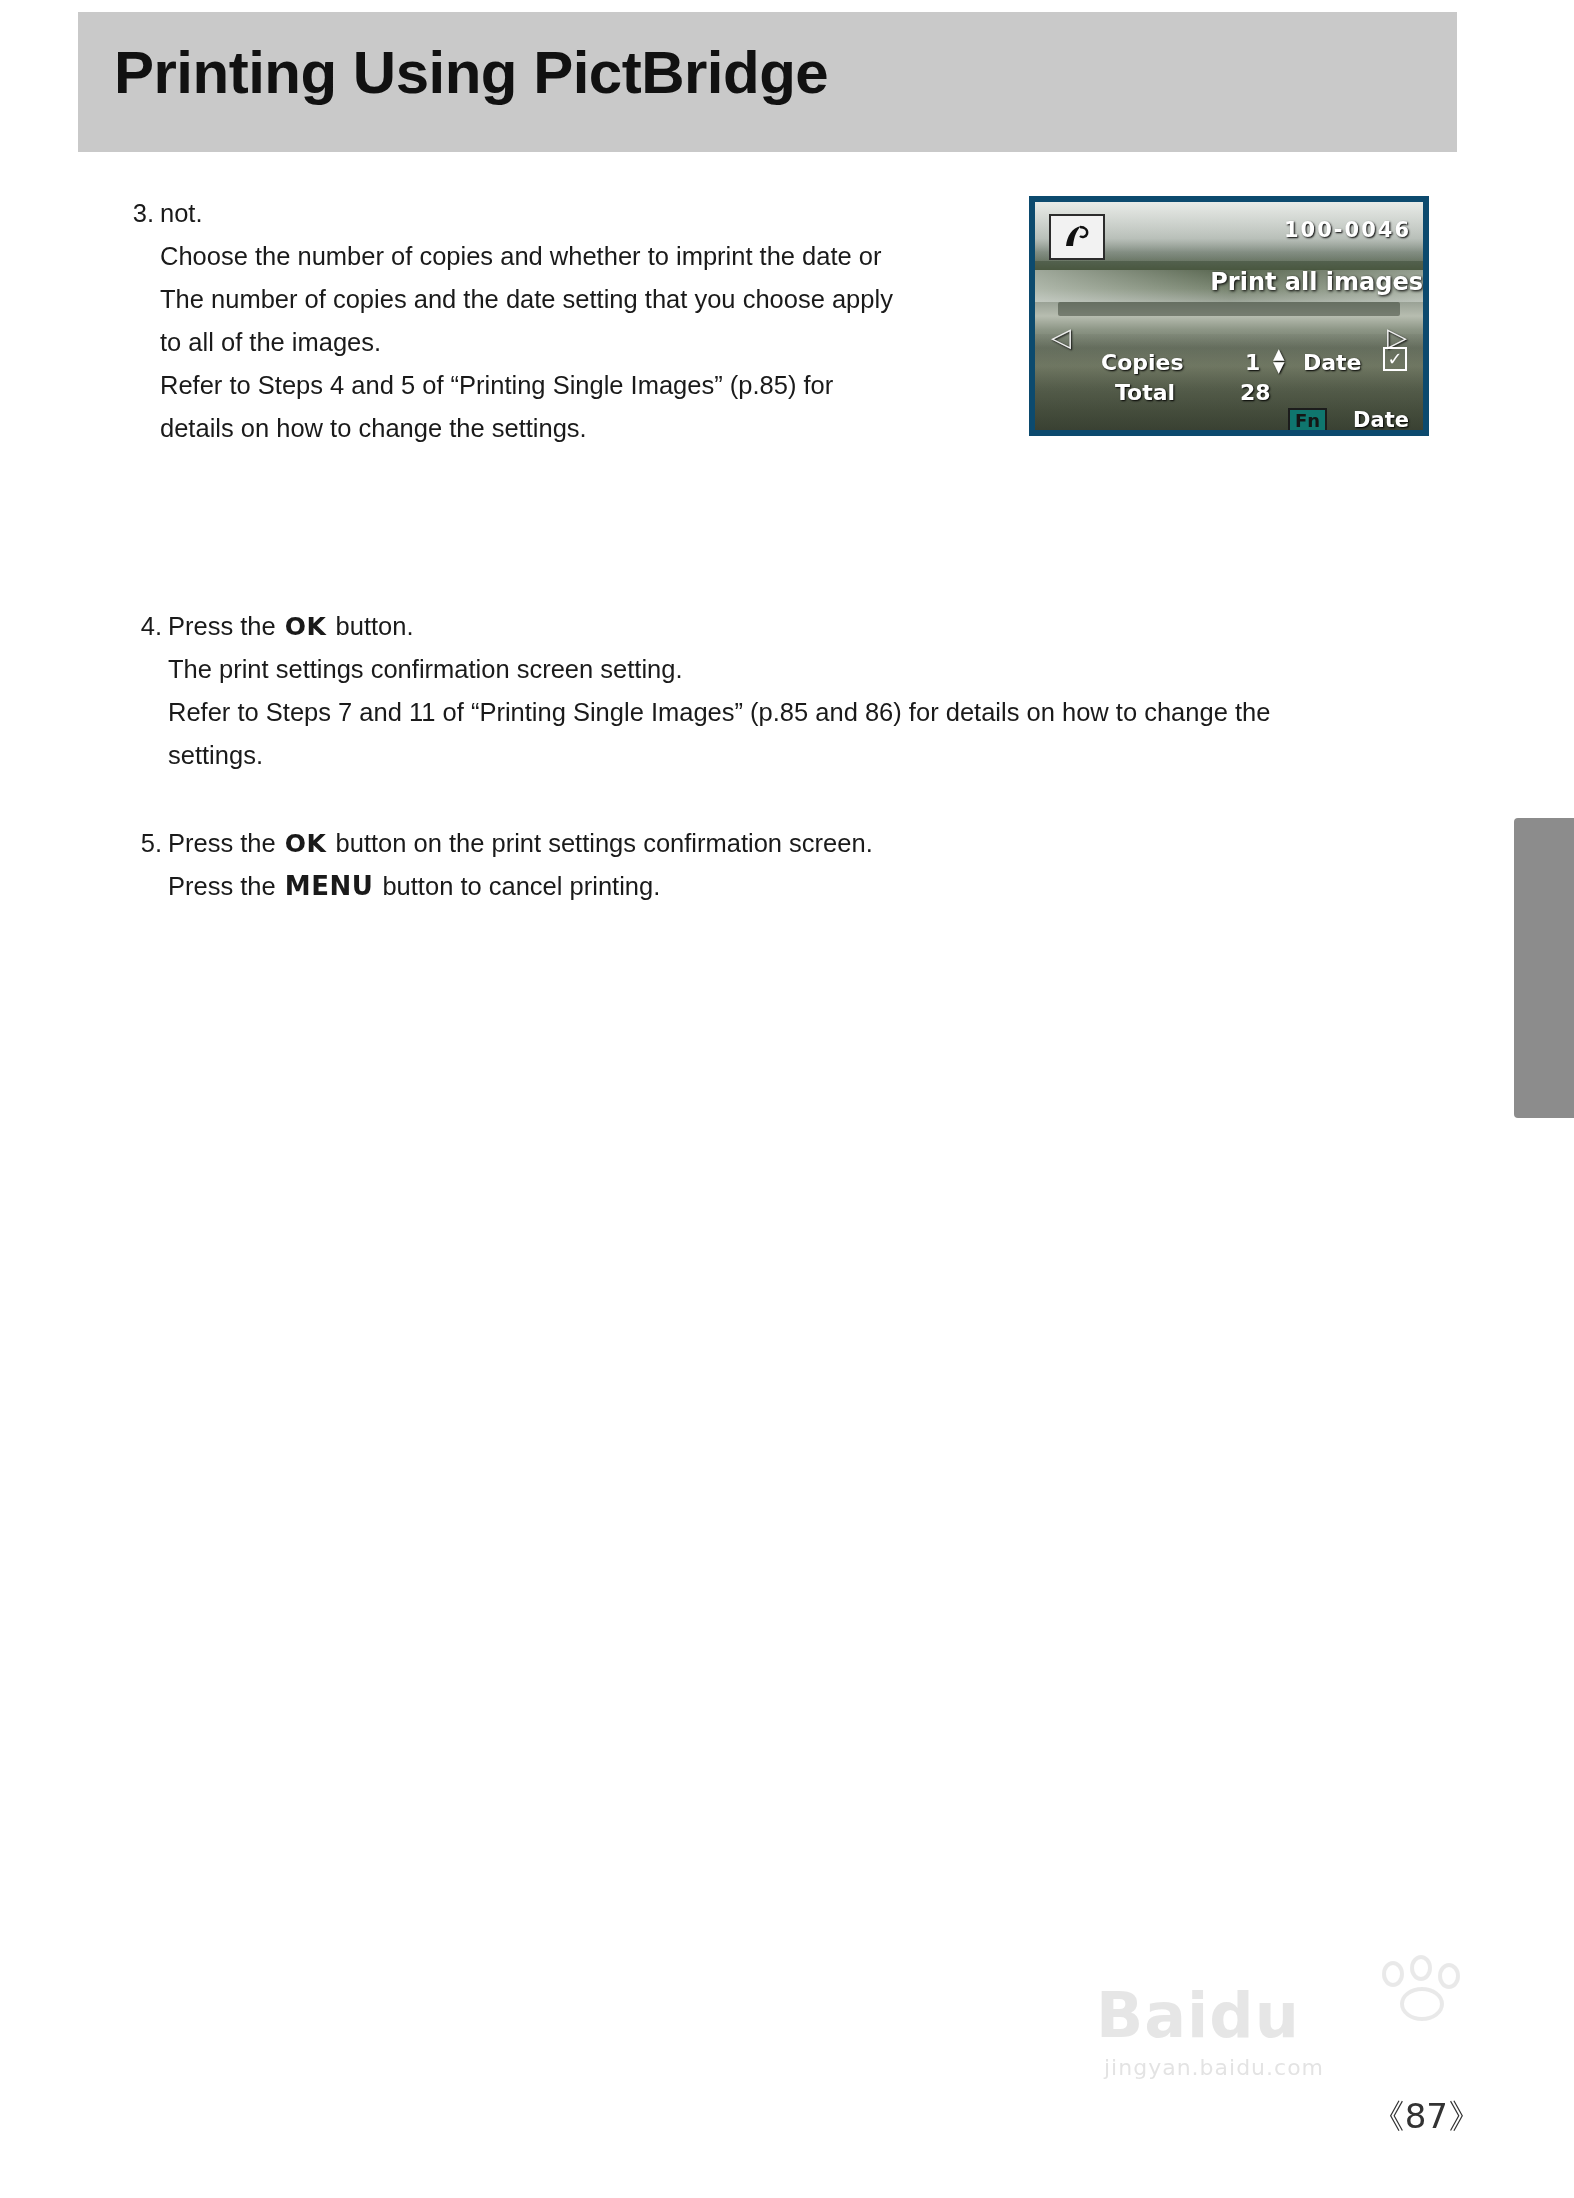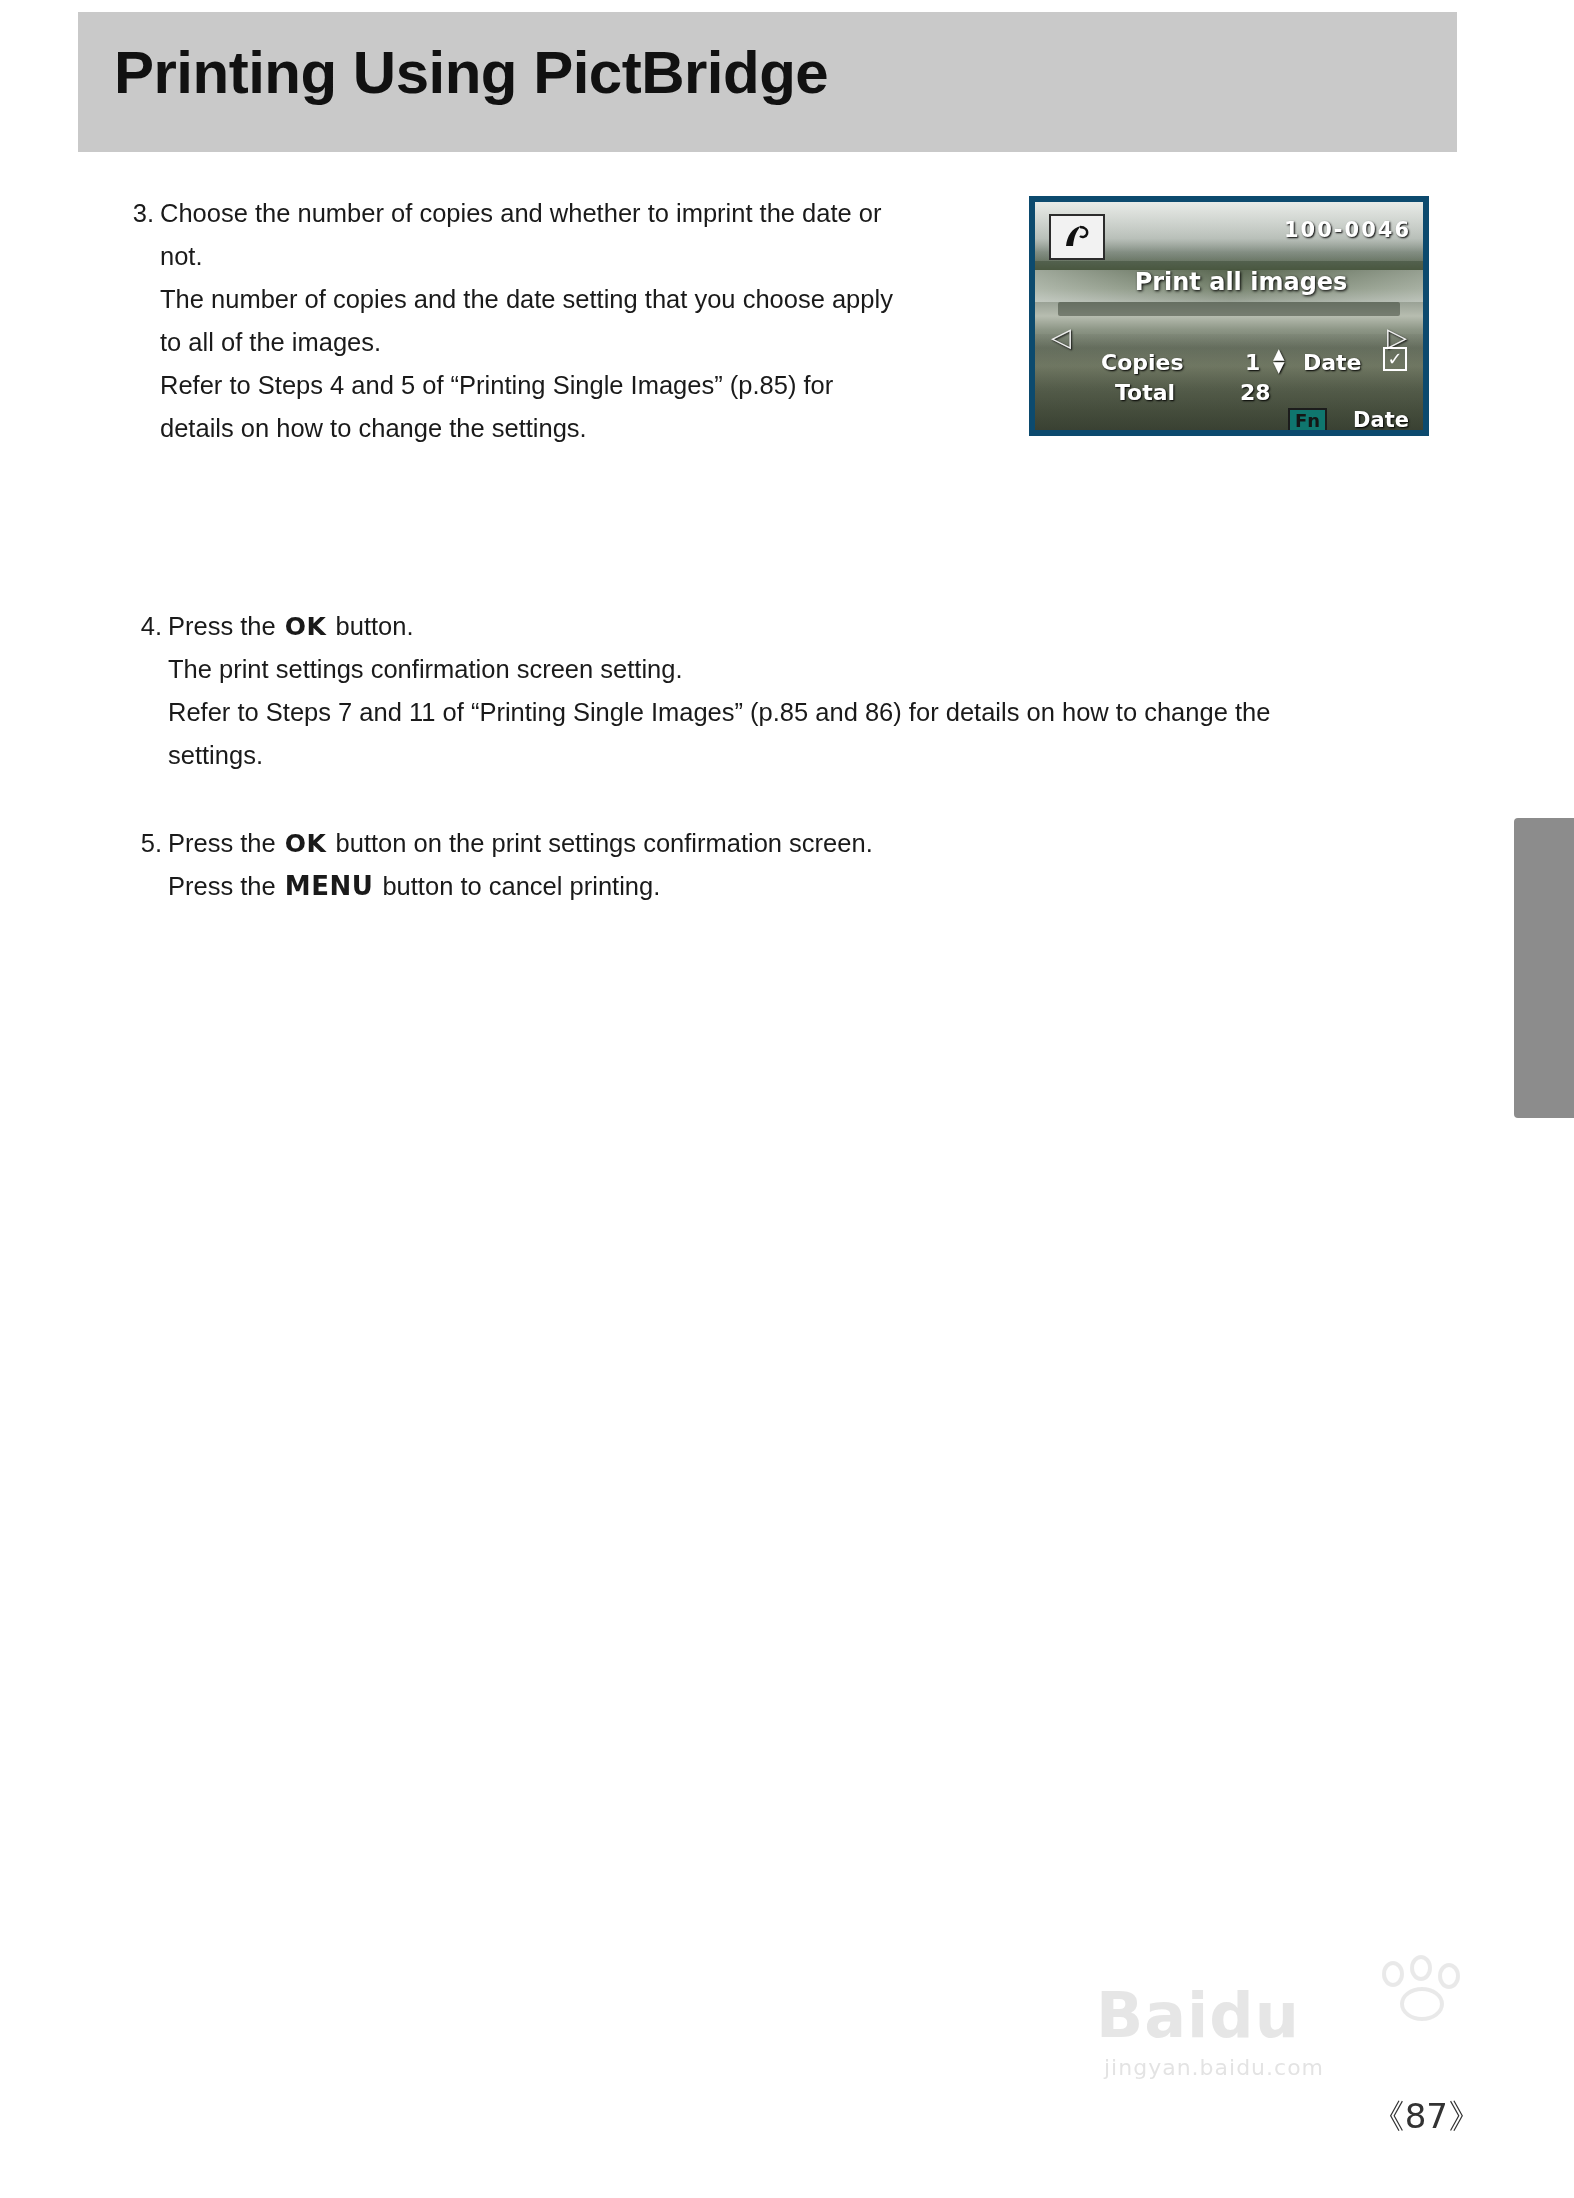--- a/index.html
+++ b/index.html
@@ -161,21 +161,21 @@
     display: flex;
     align-items: center;
     justify-content: center;
     font-size: 27px;
     color: #111;
     font-family: "DejaVu Sans", sans-serif;
   }
   .lcd-title {
     position: absolute;
     left: 0; right: 0; top: 66px;
-    text-align: center;
+    text-align: right;
     font-family: "DejaVu Sans", sans-serif;
     font-weight: bold;
     font-size: 24px;
     color: #fff;
     text-shadow: 1px 1px 3px #000;
     margin-left: 24px;
   }
   .lcd-arrow-l, .lcd-arrow-r {
     position: absolute;
     top: 120px;
@@ -310,22 +310,22 @@
 <body>
 
 <div class="header-band"></div>
 <div class="header-title">Printing Using PictBridge</div>
 
 <div class="side-tab"></div>
 
 <div class="step" id="step3">
   <span class="num">3.</span>
   <div class="lines">
+    <div class="l">not.</div>
     <div class="l">Choose the number of copies and whether to imprint the date or</div>
-    <div class="l">not.</div>
     <div class="l">The number of copies and the date setting that you choose apply</div>
     <div class="l">to all of the images.</div>
     <div class="l">Refer to Steps 4 and 5 of  “Printing Single Images” (p.85) for</div>
     <div class="l">details on how to change the settings.</div>
   </div>
 </div>
 
 <div class="step" id="step4">
   <span class="num">4.</span>
   <div class="lines">

